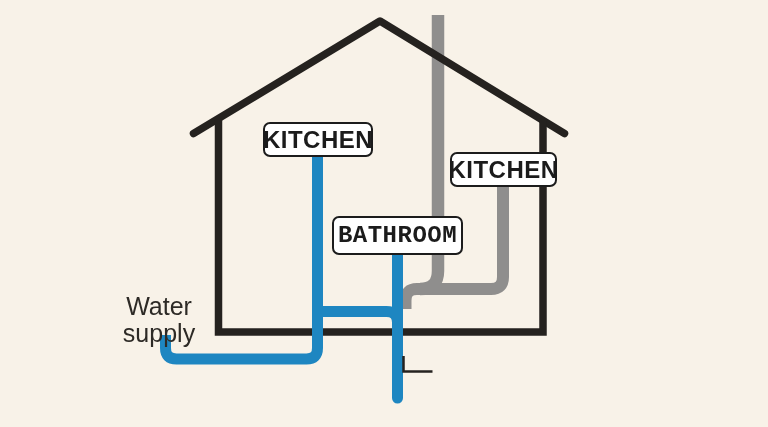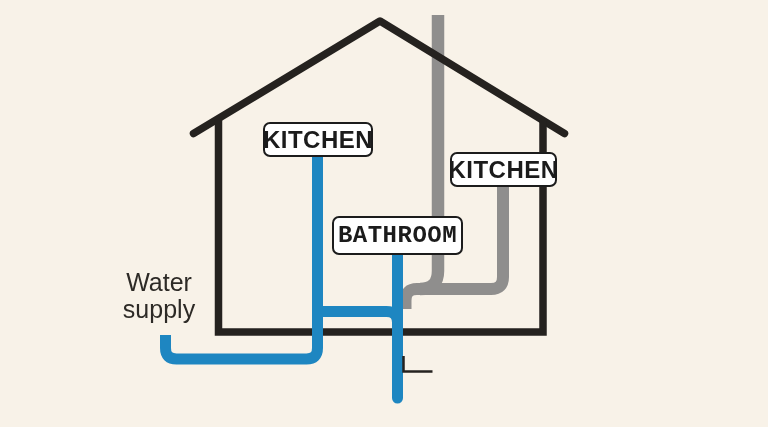--- a/index.html
+++ b/index.html
@@ -43,21 +43,21 @@
     white-space:pre-line;
     text-align:center;
     font-size:25px;
     line-height:27px;
     color:var(--annotation-text);
     z-index:3;
   }
   .label-kitchen{left:263px;top:122px;width:110px;height:35px;}
   .label-laundry{left:450px;top:152px;width:107px;height:35px;}
   .label-bathroom{left:332px;top:216px;width:131px;height:39px;font-family:Liberation Mono, monospace;}
-  .annotation-water{left:103px;top:269px;width:112px;}
+  .annotation-water{left:103px;top:293px;width:112px;}
   .annotation-drain{left:434px;top:352px;width:193px;line-height:26px;}
 </style>
 </head>
 <body>
 
 <div class="stage">
 
   <svg width="768" height="427" viewBox="0 0 768 427">
 
     <path d="M 503 184 V 277 Q 503 289 491 289 H 417 Q 405.5 289 405.5 300.5 V 309" fill="none" stroke="var(--drain-pipe)" stroke-width="12"></path>

